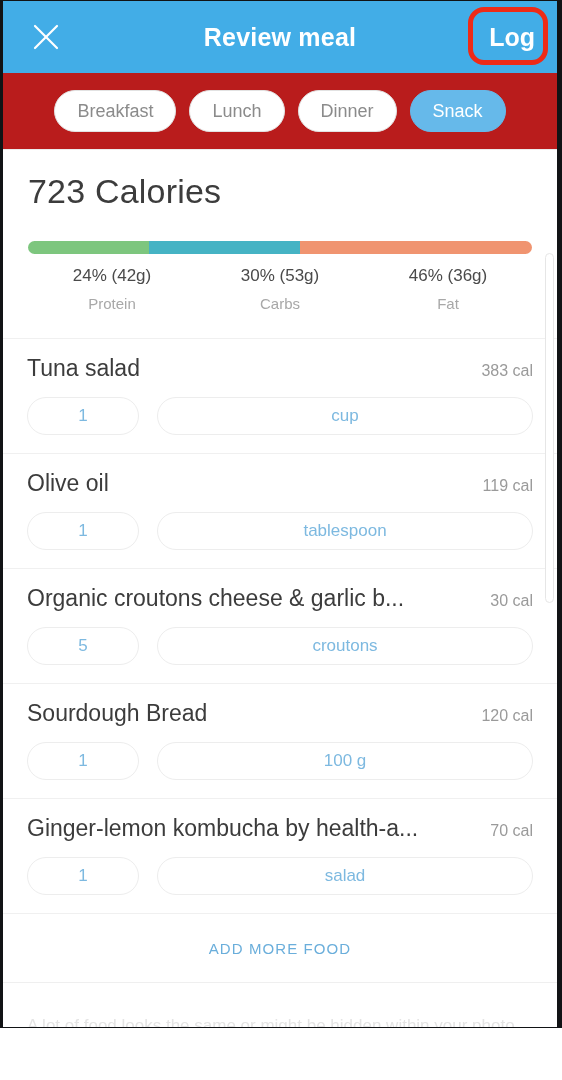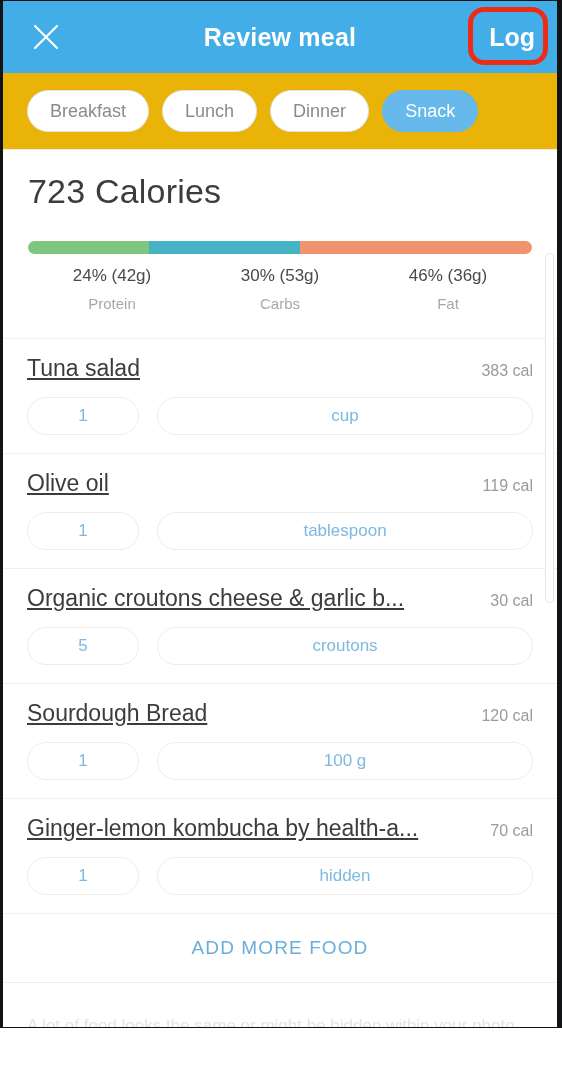--- a/index.html
+++ b/index.html
@@ -76,22 +76,23 @@
     pointer-events: none;
   }
 
   
   .tabs-row {
     height: 77px;
     display: flex;
     align-items: center;
     gap: 13px;
     padding: 0 24px;
-    background: #eab308;
+    background: #b91c1c;
     border-bottom: 1px solid #ececec;
+    justify-content: center;
   }
   .tab {
     height: 42px;
     padding: 0 22px;
     border-radius: 21px;
     border: 1px solid #e2e2e2;
     background: #ffffff;
     color: #8b8b8b;
     font-size: 18px;
     display: flex;
@@ -162,21 +163,20 @@
     justify-content: space-between;
     margin-bottom: 15px;
   }
   .food-name {
     font-size: 23px;
     color: #3c3c3c;
     white-space: nowrap;
     overflow: hidden;
     text-overflow: ellipsis;
     padding-right: 10px;
-    text-decoration: underline;
   }
   .food-cal {
     font-size: 16px;
     color: #9a9a9a;
     white-space: nowrap;
     flex-shrink: 0;
   }
   .food-inputs {
     display: flex;
     gap: 18px;
@@ -210,21 +210,21 @@
 
   
   .add-more {
     border-top: 1px solid #f0f0f0;
     border-bottom: 1px solid #efefef;
     height: 70px;
     display: flex;
     align-items: center;
     justify-content: center;
     color: #6aaedb;
-    font-size: 19px;
+    font-size: 15px;
     letter-spacing: 1.1px;
     cursor: pointer;
     background: #ffffff;
   }
 
   
   .comment-hint {
     padding: 26px 24px 0 24px;
     color: #e4e4e4;
     font-size: 17px;
@@ -349,21 +349,21 @@
         </div>
       </div>
 
       <div class="food-row">
         <div class="food-head">
           <div class="food-name">Ginger-lemon kombucha by health-a...</div>
           <div class="food-cal">70 cal</div>
         </div>
         <div class="food-inputs">
           <div class="qty-field">1</div>
-          <div class="unit-field">hidden</div>
+          <div class="unit-field">salad</div>
         </div>
       </div>
 
     </div>
 
     <div class="add-more">ADD MORE FOOD</div>
 
     <div class="comment-hint">A lot of food looks the same or might be hidden within your photo. Leave a short comment about</div>
 
     <div class="scrollbar-track"></div>

